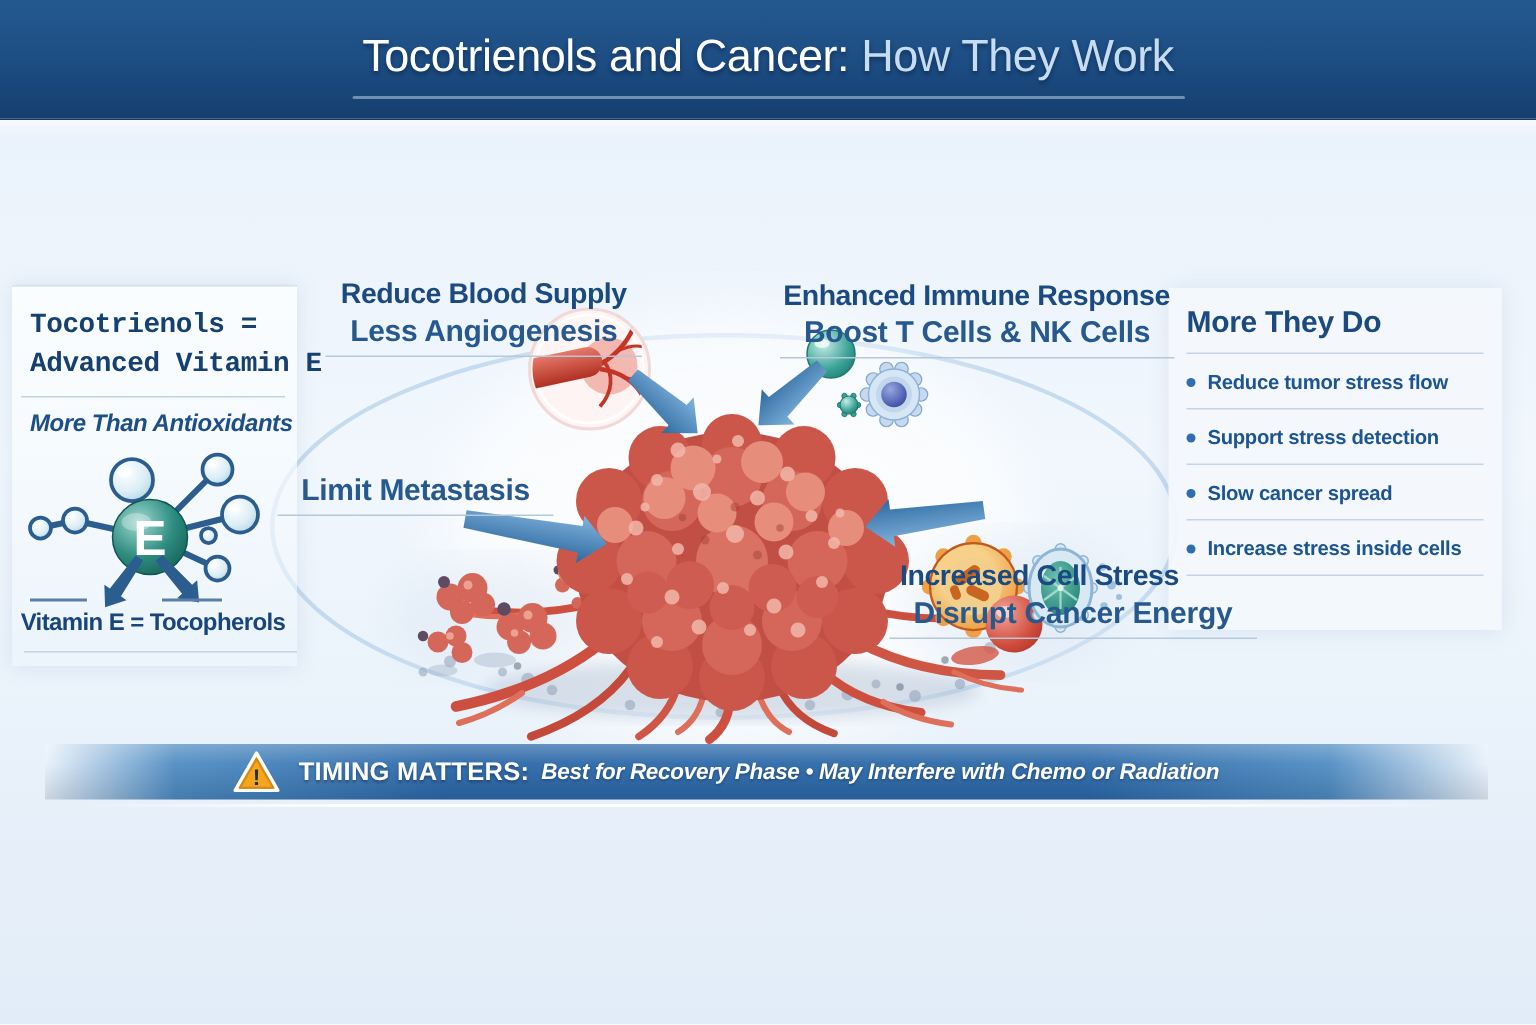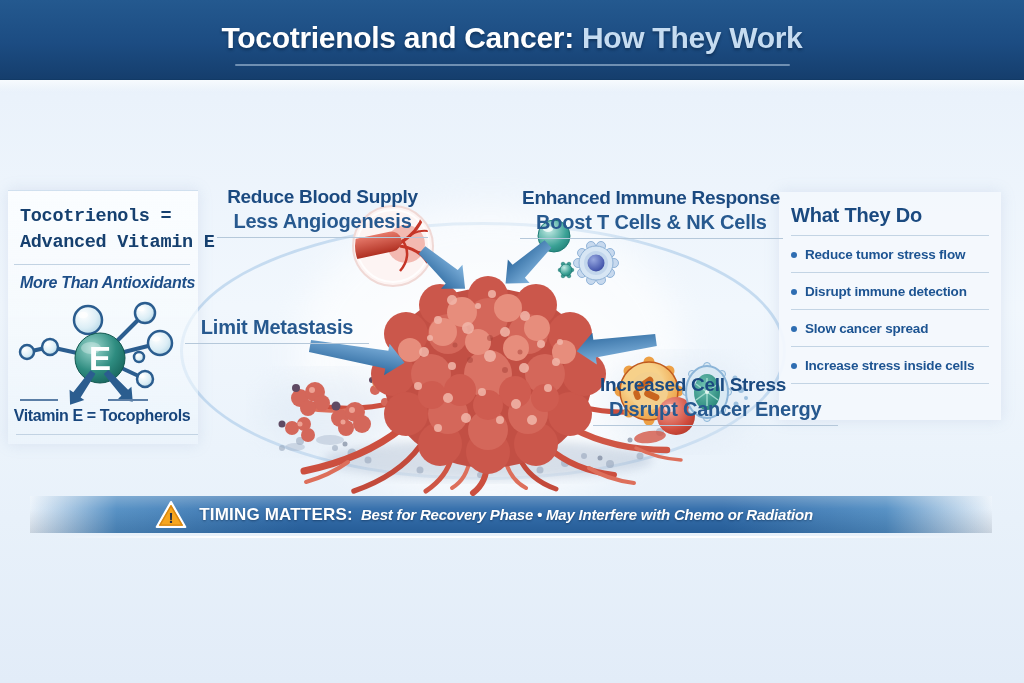--- a/index.html
+++ b/index.html
@@ -9,21 +9,21 @@
     background:linear-gradient(180deg,#dce8f5 0%,#eaf2fb 14%,#f1f7fd 45%,#e8f1fa 76%,#e2ecf8 100%);
   }
   
   .header{
     position:absolute;left:0;top:0;width:1024px;height:79px;
     background:linear-gradient(180deg,#24598f 0%,#1c4c82 55%,#153e6d 100%);
     border-bottom:1px solid #123a66;
   }
   .header-title{
     position:absolute;left:0;top:0;width:100%;height:94px;line-height:76px;
-    text-align:center;font-size:30px;font-weight:bold;letter-spacing:-0.3px;
+    text-align:center;font-size:30px;font-weight:normal;letter-spacing:-0.3px;
     text-shadow:0 2px 3px rgba(0,20,45,.45);white-space:nowrap;
   }
   .ht-main{color:#ffffff;}
   .ht-accent{color:#c6dcf1;}
   .header-underline{
     position:absolute;left:235px;top:64px;width:555px;height:2px;
     background:rgba(198,220,240,.5);border-radius:2px;
   }
   .header-glow{
     position:absolute;left:0;top:80px;width:1024px;height:12px;
@@ -122,28 +122,28 @@
       <div>Tocotrienols =</div>
       <div>Advanced Vitamin E</div>
     </div>
     <div class="lp-div"></div>
     <div class="lp-tag">More Than Antioxidants</div>
   </div>
   <div class="lp-caption">Vitamin E = Tocopherols</div>
   <div class="lp-bottom-div"></div>
 
   <div class="right-panel">
-    <div class="rp-title">What They Do</div>
+    <div class="rp-title">More They Do</div>
     <div class="rp-item">
       <span class="rp-bullet"></span>
       <span class="rp-text">Reduce tumor stress flow</span>
     </div>
     <div class="rp-item">
       <span class="rp-bullet"></span>
-      <span class="rp-text">Disrupt immune detection</span>
+      <span class="rp-text">Support stress detection</span>
     </div>
     <div class="rp-item">
       <span class="rp-bullet"></span>
       <span class="rp-text">Slow cancer spread</span>
     </div>
     <div class="rp-item">
       <span class="rp-bullet"></span>
       <span class="rp-text">Increase stress inside cells</span>
     </div>
   </div>

